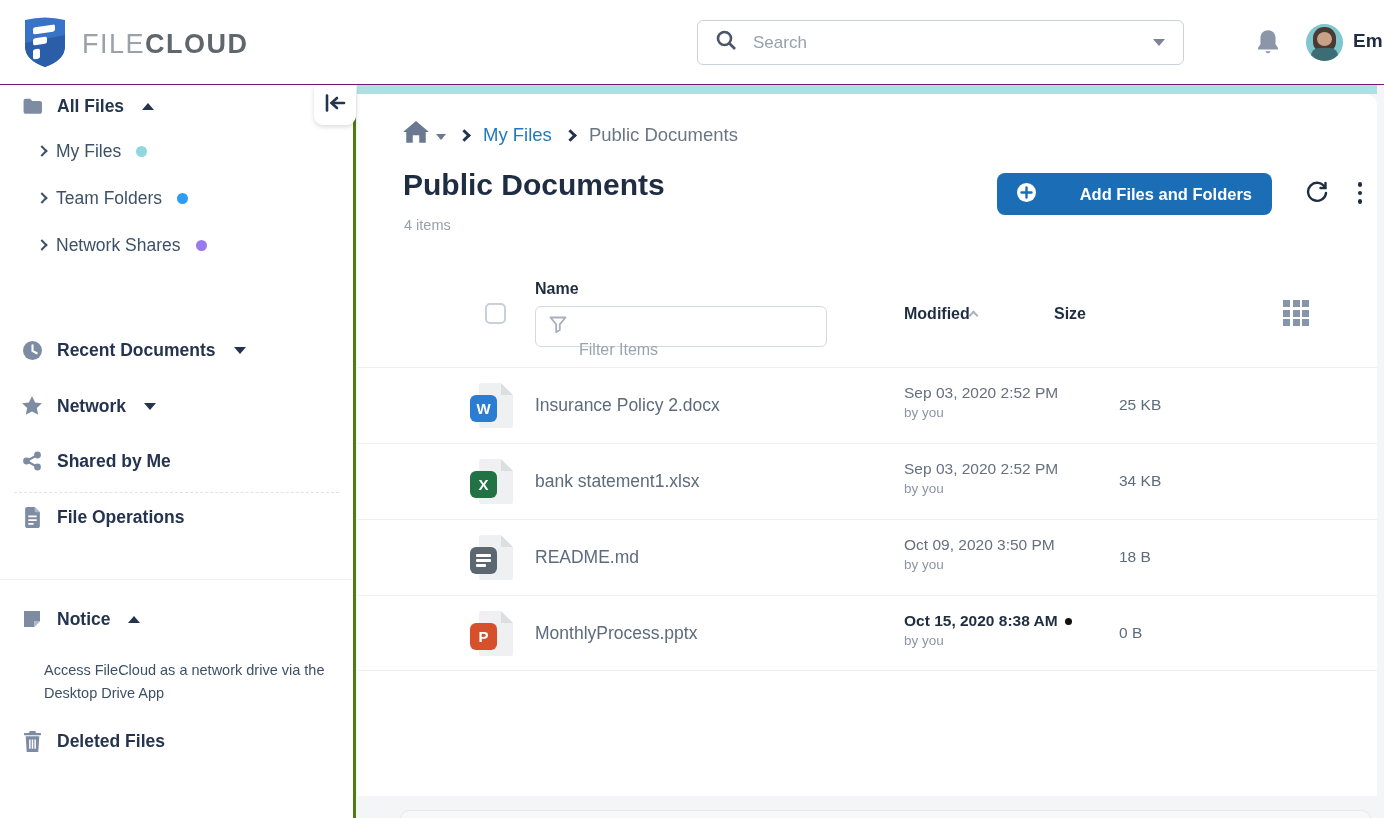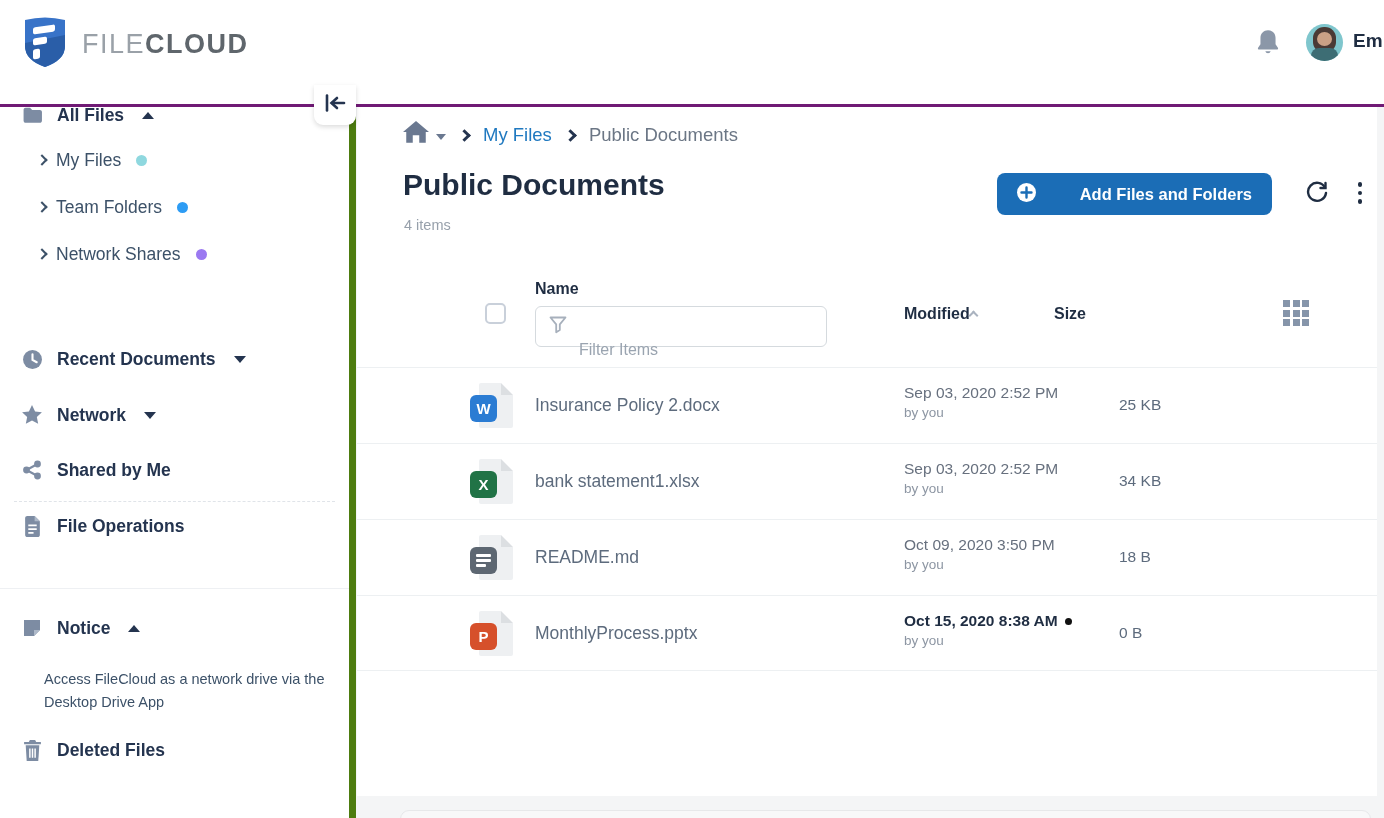--- a/index.html
+++ b/index.html
@@ -1,21 +1,21 @@
 <!DOCTYPE html>
 <html><head>
 <meta charset="utf-8">
 <style>
   * { margin:0; padding:0; box-sizing:border-box; }
   html,body { width:1384px; height:818px; overflow:hidden; background:#fff;
     font-family:"Liberation Sans", sans-serif; color:#24344f; }
 
   
-  .header { position:absolute; left:0; top:0; width:1384px; height:107px;
-    background:#fff; border-bottom:3px solid #701a75; z-index:30; }
+  .header { position:absolute; left:0; top:0; width:1384px; height:85px;
+    background:#fff; border-bottom:1px solid #701a75; z-index:30; }
   .logo { position:absolute; left:22px; top:16px; display:flex; align-items:center; gap:14px; }
   .logo-text { font-size:27px; letter-spacing:1.5px; }
   .logo-text .lt1 { color:#9aa1a8; font-weight:400; }
   .logo-text .lt2 { color:#5f666c; font-weight:700; }
   .searchbox { position:absolute; left:697px; top:20px; width:487px; height:45px;
     border:1px solid #ccd2d9; border-radius:6px; background:#fff;
     display:flex; align-items:center; padding:0 18px; gap:16px; }
   .searchbox input { flex:1; border:none; outline:none; font-size:17px; color:#3c4a5c;
     font-family:"Liberation Sans", sans-serif; background:transparent; }
   .searchbox input::placeholder { color:#97a1ad; }
@@ -27,22 +27,22 @@
   .avatar .hair { position:absolute; left:7px; top:3px; width:23px; height:26px; border-radius:11px;
     background:#4a3a35; }
   .avatar .face { position:absolute; left:11px; top:8px; width:15px; height:14px; border-radius:50%;
     background:#caa186; }
   .avatar .body { position:absolute; left:5px; top:24px; width:27px; height:15px; border-radius:8px 8px 0 0;
     background:#3d6d74; }
   .username { position:absolute; left:1353px; top:30px; font-size:19px; font-weight:700; color:#1f2d42;
     white-space:nowrap; }
 
   
-  .sidebar { position:absolute; left:0; top:81px; width:356px; bottom:0; background:#fff;
-    border-right:7px solid #4d7c0f; z-index:10; }
+  .sidebar { position:absolute; left:0; top:72px; width:356px; bottom:0; background:#fff;
+    border-right:3px solid #4d7c0f; z-index:10; }
   .snav { position:absolute; left:21px; height:28px; display:flex; align-items:center; gap:14px;
     cursor:pointer; white-space:nowrap; }
   .snav .lbl { font-size:17.5px; font-weight:700; color:#24344f; }
   .snav.sub { left:38px; gap:10px; }
   .snav.sub .lbl { font-weight:400; color:#3c5168; font-size:17.5px; }
   .sicon { width:22px; height:22px; display:flex; align-items:center; justify-content:center; color:#7d8ca3; }
   .dot { width:11px; height:11px; border-radius:50%; margin-left:5px; }
   .caret-s-up { width:0; height:0; border-left:6px solid transparent; border-right:6px solid transparent;
     border-bottom:7px solid #24344f; margin-left:4px; }
   .caret-s-down { width:0; height:0; border-left:6px solid transparent; border-right:6px solid transparent;
@@ -139,20 +139,30 @@
         <path d="M3 4 Q23 -1 43 4 L43 30 Q43 44 23 51 Q3 44 3 30 Z" fill="#3873c8"></path>
         <path d="M3 27 L43 19 L43 30 Q43 44 23 51 Q3 44 3 30 Z" fill="#2a5ea8"></path>
         <rect x="11" y="10" width="22" height="7" rx="2" fill="#fff" transform="skewY(-8) translate(0,3)"></rect>
         <rect x="11" y="21" width="14" height="7" rx="2" fill="#fff" transform="skewY(-8) translate(0,3)"></rect>
         <rect x="11" y="32" width="7" height="10" rx="2" fill="#fff" transform="skewY(-8) translate(0,3)"></rect>
       </svg>
     </span>
     <span class="logo-text"><span class="lt1">FILE</span><span class="lt2">CLOUD</span></span>
   </div>
 
+  <div class="searchbox">
+    <span>
+      <svg width="21" height="21" viewBox="0 0 21 21" fill="none" stroke="#4a5568" stroke-width="2.6">
+        <circle cx="8.5" cy="8.5" r="6.5"></circle>
+          <line x1="13.5" y1="13.5" x2="19" y2="19"></line>
+      </svg>
+    </span>
+    <input type="text" placeholder="Search" style="">
+    <span class="caret-down"></span>
+  </div>
 
   <div class="bell">
     <svg width="26" height="28" viewBox="0 0 24 26" fill="#8b97a8">
       <path d="M12 2c-4 0-7 3-7 7v6l-2.2 3.4c-.4.7 0 1.6.9 1.6h16.6c.9 0 1.3-.9.9-1.6L19 15V9c0-4-3-7-7-7z"></path>
       <path d="M9.5 21.5a2.6 2.6 0 0 0 5 0z"></path>
     </svg>
   </div>
   <div class="avatar">
     <span class="hair"></span>
     <span class="face"></span>

